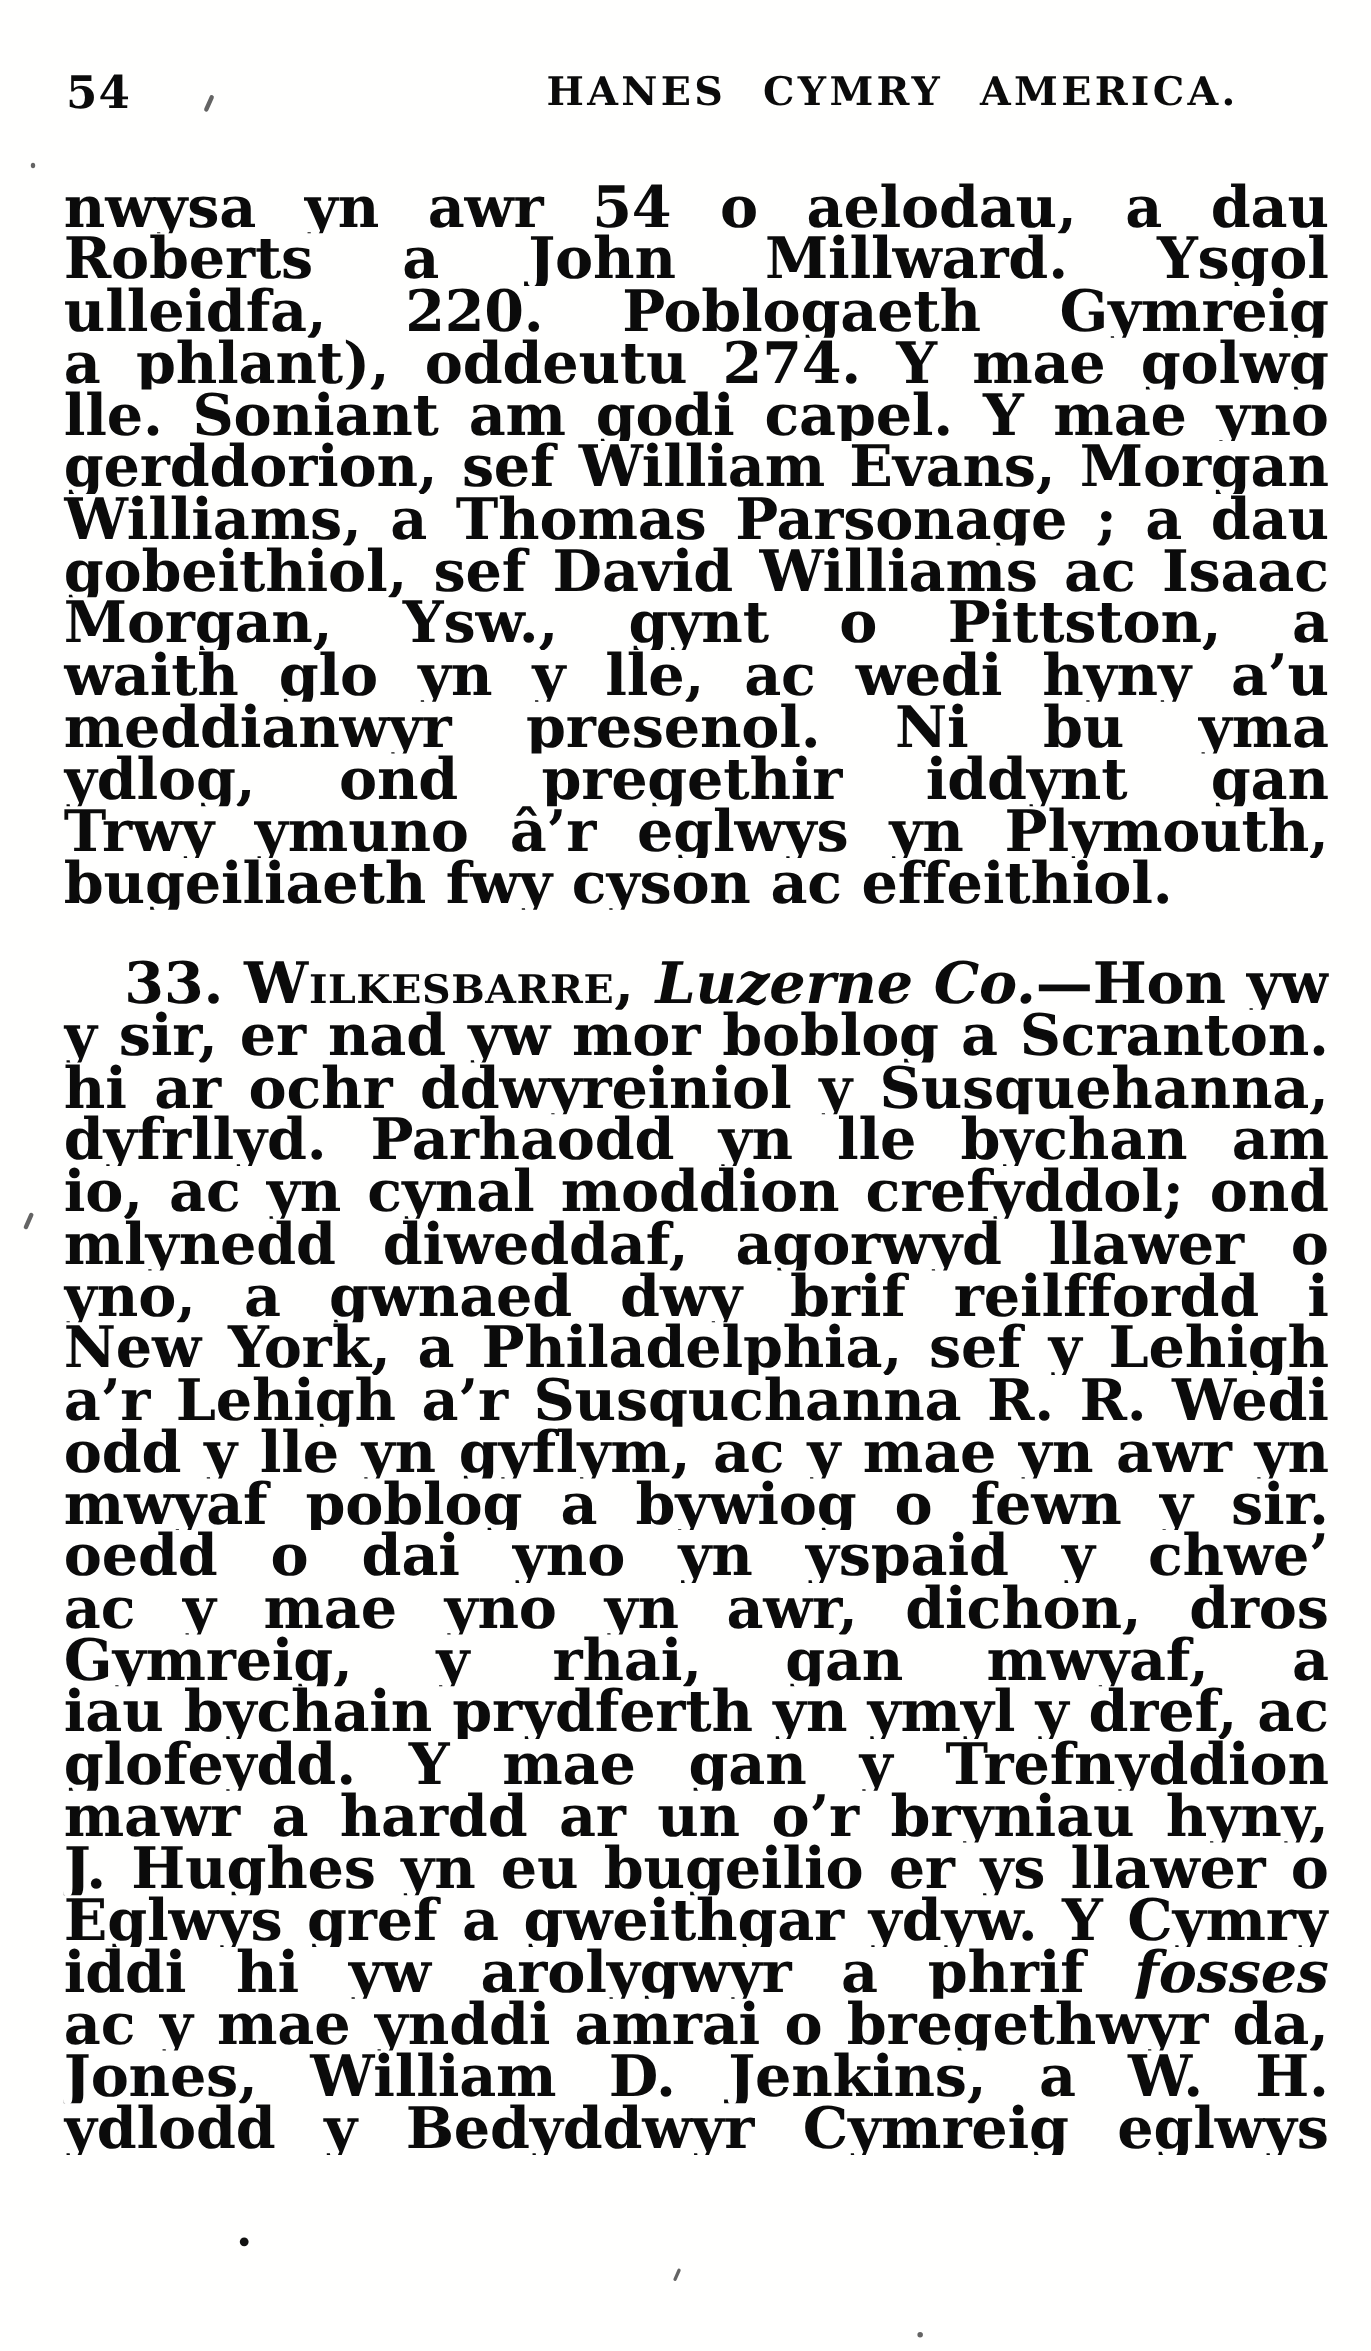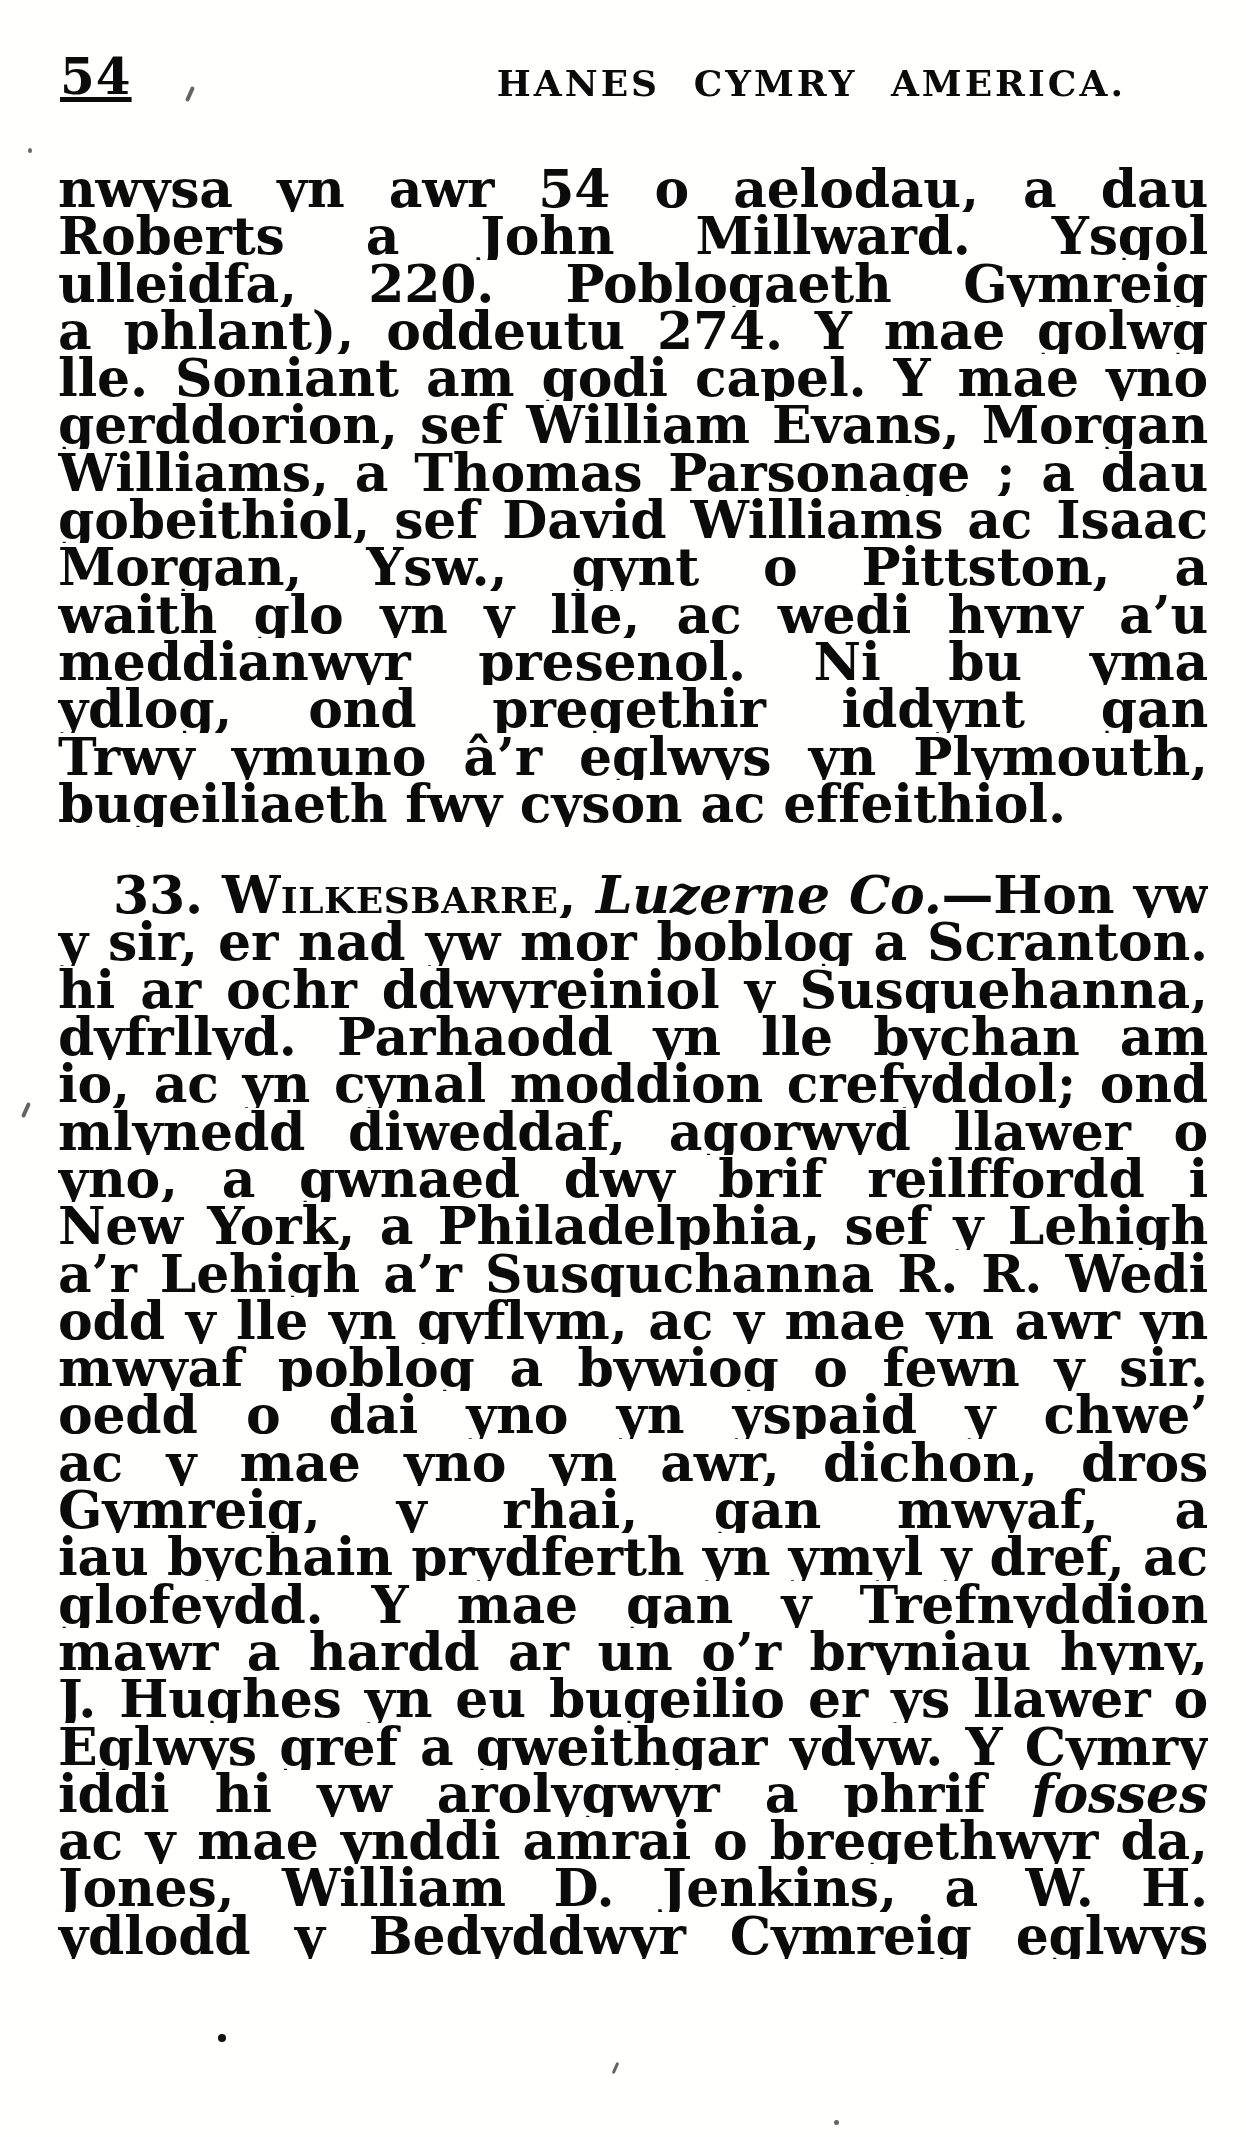--- a/index.html
+++ b/index.html
@@ -8,22 +8,22 @@
     width: 1246px;
     height: 2137px;
     background: #fffffe;
     overflow: hidden;
     font-family: "DejaVu Serif", "Liberation Serif", serif;
     color: #0b0b0b;
   }
   
   .page-header { position: absolute; top: 0; left: 0; right: 0; height: 130px; }
   .page-number {
-    position: absolute; left: 60px; top: 47px;
-    font-size: 50px; font-weight: 700; letter-spacing: 1px; text-decoration: underline;
+    position: absolute; left: 60px; top: 60px;
+    font-size: 41px; font-weight: 700; letter-spacing: 1px;
   }
   .running-title {
     position: absolute; left: 0; right: 120px; top: 62px;
     text-align: right;
     font-size: 36px; font-weight: 700;
     letter-spacing: 3px; word-spacing: 18px;
   }
   
   .body-text {
     position: absolute; left: 58px; top: 165px; width: 1150px;

